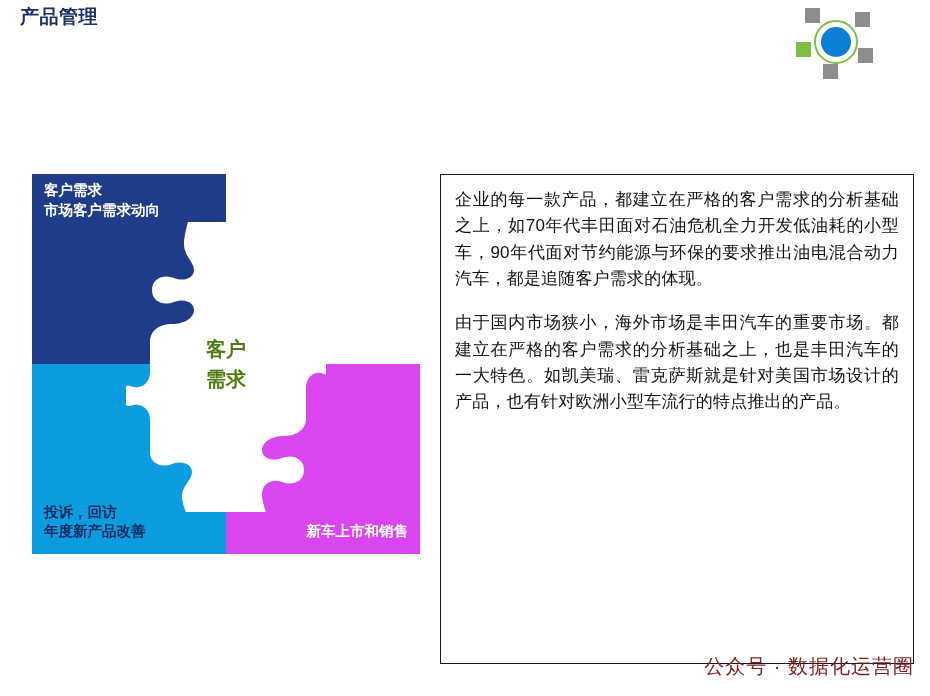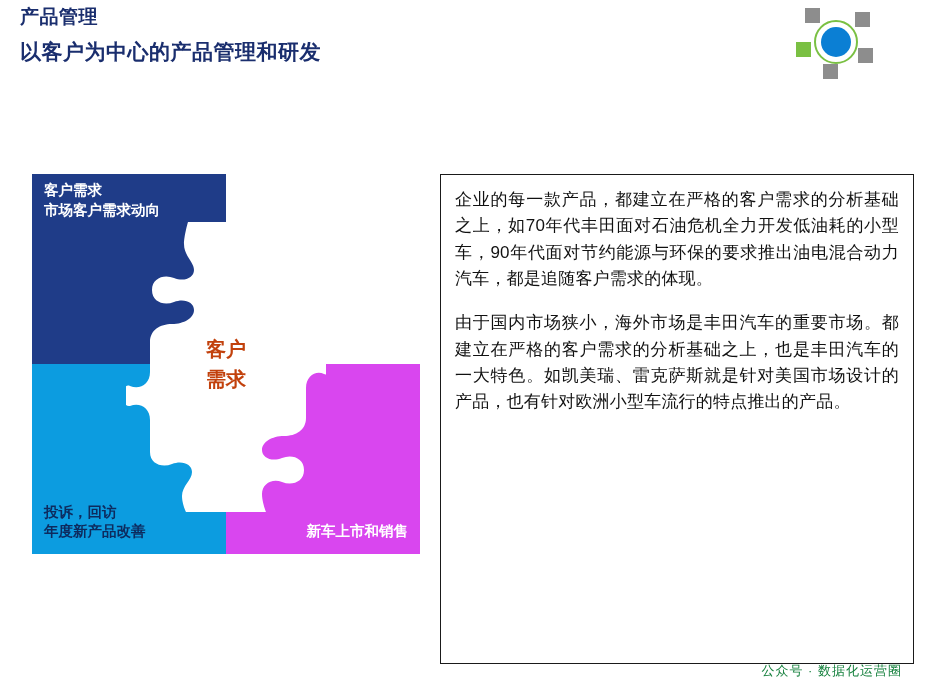--- a/index.html
+++ b/index.html
@@ -129,21 +129,21 @@
     position: absolute;
     left: 0;
     top: 0;
     width: 388px;
     height: 380px;
     display: flex;
     align-items: center;
     justify-content: center;
     font-size: 20px;
     font-weight: bold;
-    color: #c2410c;
+    color: #4d7c0f;
     line-height: 1.5;
     text-align: right;
     white-space: pre-line;
     pointer-events: none;
   }
 
   
   .text-panel {
     position: absolute;
     left: 440px;
@@ -161,33 +161,32 @@
     line-height: 1.55;
     color: #111111;
     text-align: justify;
     letter-spacing: 0.2px;
   }
   .text-panel p:last-child { margin-bottom: 0; }
 
   
   .watermark {
     position: absolute;
-    right: 28px;
+    right: 16px;
     bottom: 16px;
-    font-size: 13px;
-    color: #15803d;
+    font-size: 20px;
+    color: #7f1d1d;
     letter-spacing: 1px;
   }
 </style>
 </head>
 <body>
 
 <div class="header">
   <div class="header-title">产品管理</div>
-  <div class="header-subtitle">以客户为中心的产品管理和研发</div>
 
   <div class="logo">
     <div class="sq s1"></div>
     <div class="sq s2"></div>
     <div class="sq s3"></div>
     <div class="sq s4"></div>
     <div class="sq green"></div>
     <div class="ring"></div>
     <div class="core"></div>
   </div>

